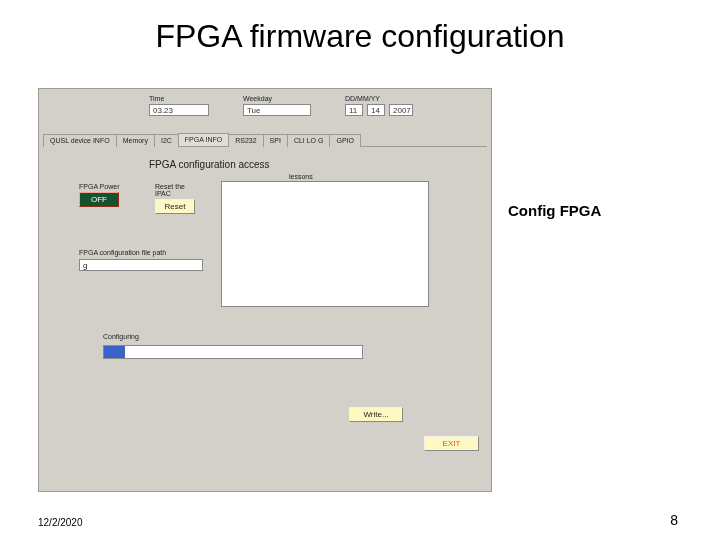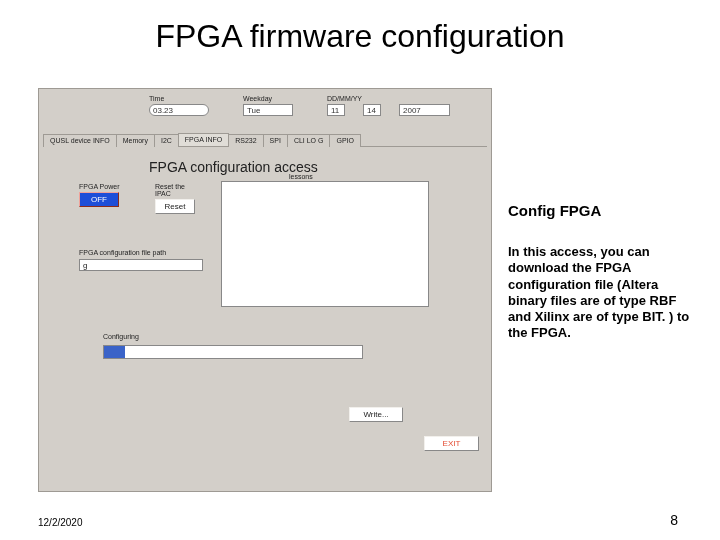--- a/index.html
+++ b/index.html
@@ -52,24 +52,24 @@
     background: #fff;
     border: 1px solid #888;
     height: 12px;
     line-height: 12px;
     padding: 0 3px;
     font-size: 8px;
     color: #333;
     display: inline-block;
     box-sizing: border-box;
   }
-  .wfield-time { width: 60px; border-radius: 6px; }
-  .wfield-weekday { width: 50px; }
+  .wfield-time { width: 60px; }
+  .wfield-weekday { width: 68px; }
   .wfield-date { width: 18px; }
-  .date-group { display: flex; gap: 18px; }
+  .date-group { display: flex; gap: 4px; }
   .tabs {
     position: absolute;
     top: 44px;
     left: 4px;
     right: 4px;
     display: flex;
     gap: 0;
     border-bottom: 1px solid #9e9a94;
   }
   .tab {
@@ -84,21 +84,21 @@
   }
   .tab.active {
     background: #e0ddd7;
     top: 0;
     padding-bottom: 3px;
   }
   .panel-title {
     position: absolute;
     top: 70px;
     left: 110px;
-    font-size: 14px;
+    font-size: 10px;
   }
   .lessons-box {
     position: absolute;
     top: 92px;
     left: 182px;
     width: 206px;
     height: 124px;
     border: 1px solid #888;
     background: #fff;
   }
@@ -113,28 +113,28 @@
     left: 40px;
     top: 94px;
     width: 120px;
   }
   .lbl { font-size: 7px; margin-bottom: 2px; display: block; }
   .btn {
     display: inline-block;
     border: 1px solid #888;
     border-top-color: #f2f0ec;
     border-left-color: #f2f0ec;
-    background: #ffffff;
+    background: #fef9c3;
     font-size: 8px;
     padding: 2px 8px;
     text-align: center;
     box-sizing: border-box;
   }
   .btn.red {
-    background: #1d4ed8;
+    background: #14532d;
     color: #fff;
     border-top-color: #f0a39a;
     border-left-color: #f0a39a;
     border-right-color: #8b2b1a;
     border-bottom-color: #8b2b1a;
   }
   .fpga-power-group { margin-bottom: 14px; }
   .reset-group { position: absolute; left: 76px; top: 0; }
   .path-label {
     position: absolute;
@@ -192,21 +192,21 @@
   }
   .sidebox {
     position: absolute;
     left: 508px;
     top: 202px;
     width: 184px;
   }
   .side-title {
     font-size: 15px;
     font-weight: 700;
-    margin-bottom: 25px;
+    margin-bottom: 12px;
   }
   .side-body {
     font-size: 13px;
     font-weight: 700;
     line-height: 1.25;
   }
   .footer-date {
     position: absolute;
     left: 38px;
     bottom: 12px;
@@ -234,21 +234,21 @@
       </div>
       <div class="hdr-group">
         <span class="hdr-label">Weekday</span>
         <span class="field wfield-weekday">Tue</span>
       </div>
       <div class="hdr-group">
         <span class="hdr-label">DD/MM/YY</span>
         <span class="date-group">
           <span class="field wfield-date">11</span>
           <span class="field wfield-date">14</span>
-          <span class="field" style="width:51px">2007</span>
+          <span class="field" style="width:24px">2007</span>
         </span>
       </div>
     </div>
 
     <div class="tabs">
       <div class="tab">QUSL device INFO</div>
       <div class="tab">Memory</div>
       <div class="tab">I2C</div>
       <div class="tab active">FPGA INFO</div>
       <div class="tab">RS232</div>
@@ -282,18 +282,17 @@
     <div class="progress-box">
       <div class="progress-fill"></div>
     </div>
 
     <div class="btn write-btn">Write...</div>
     <div class="btn exit-btn">EXIT</div>
   </div>
 
   <div class="sidebox">
     <div class="side-title">Config FPGA</div>
-    <div class="side-body"> In this access, you can download the FPGA configuration file (Altera binary files are of type RBF and Xilinx are of type BIT. ) to the FPGA.</div>
   </div>
 
   <div class="footer-date">12/2/2020</div>
   <div class="footer-page">8</div>
 </div>
 
 </body></html>

